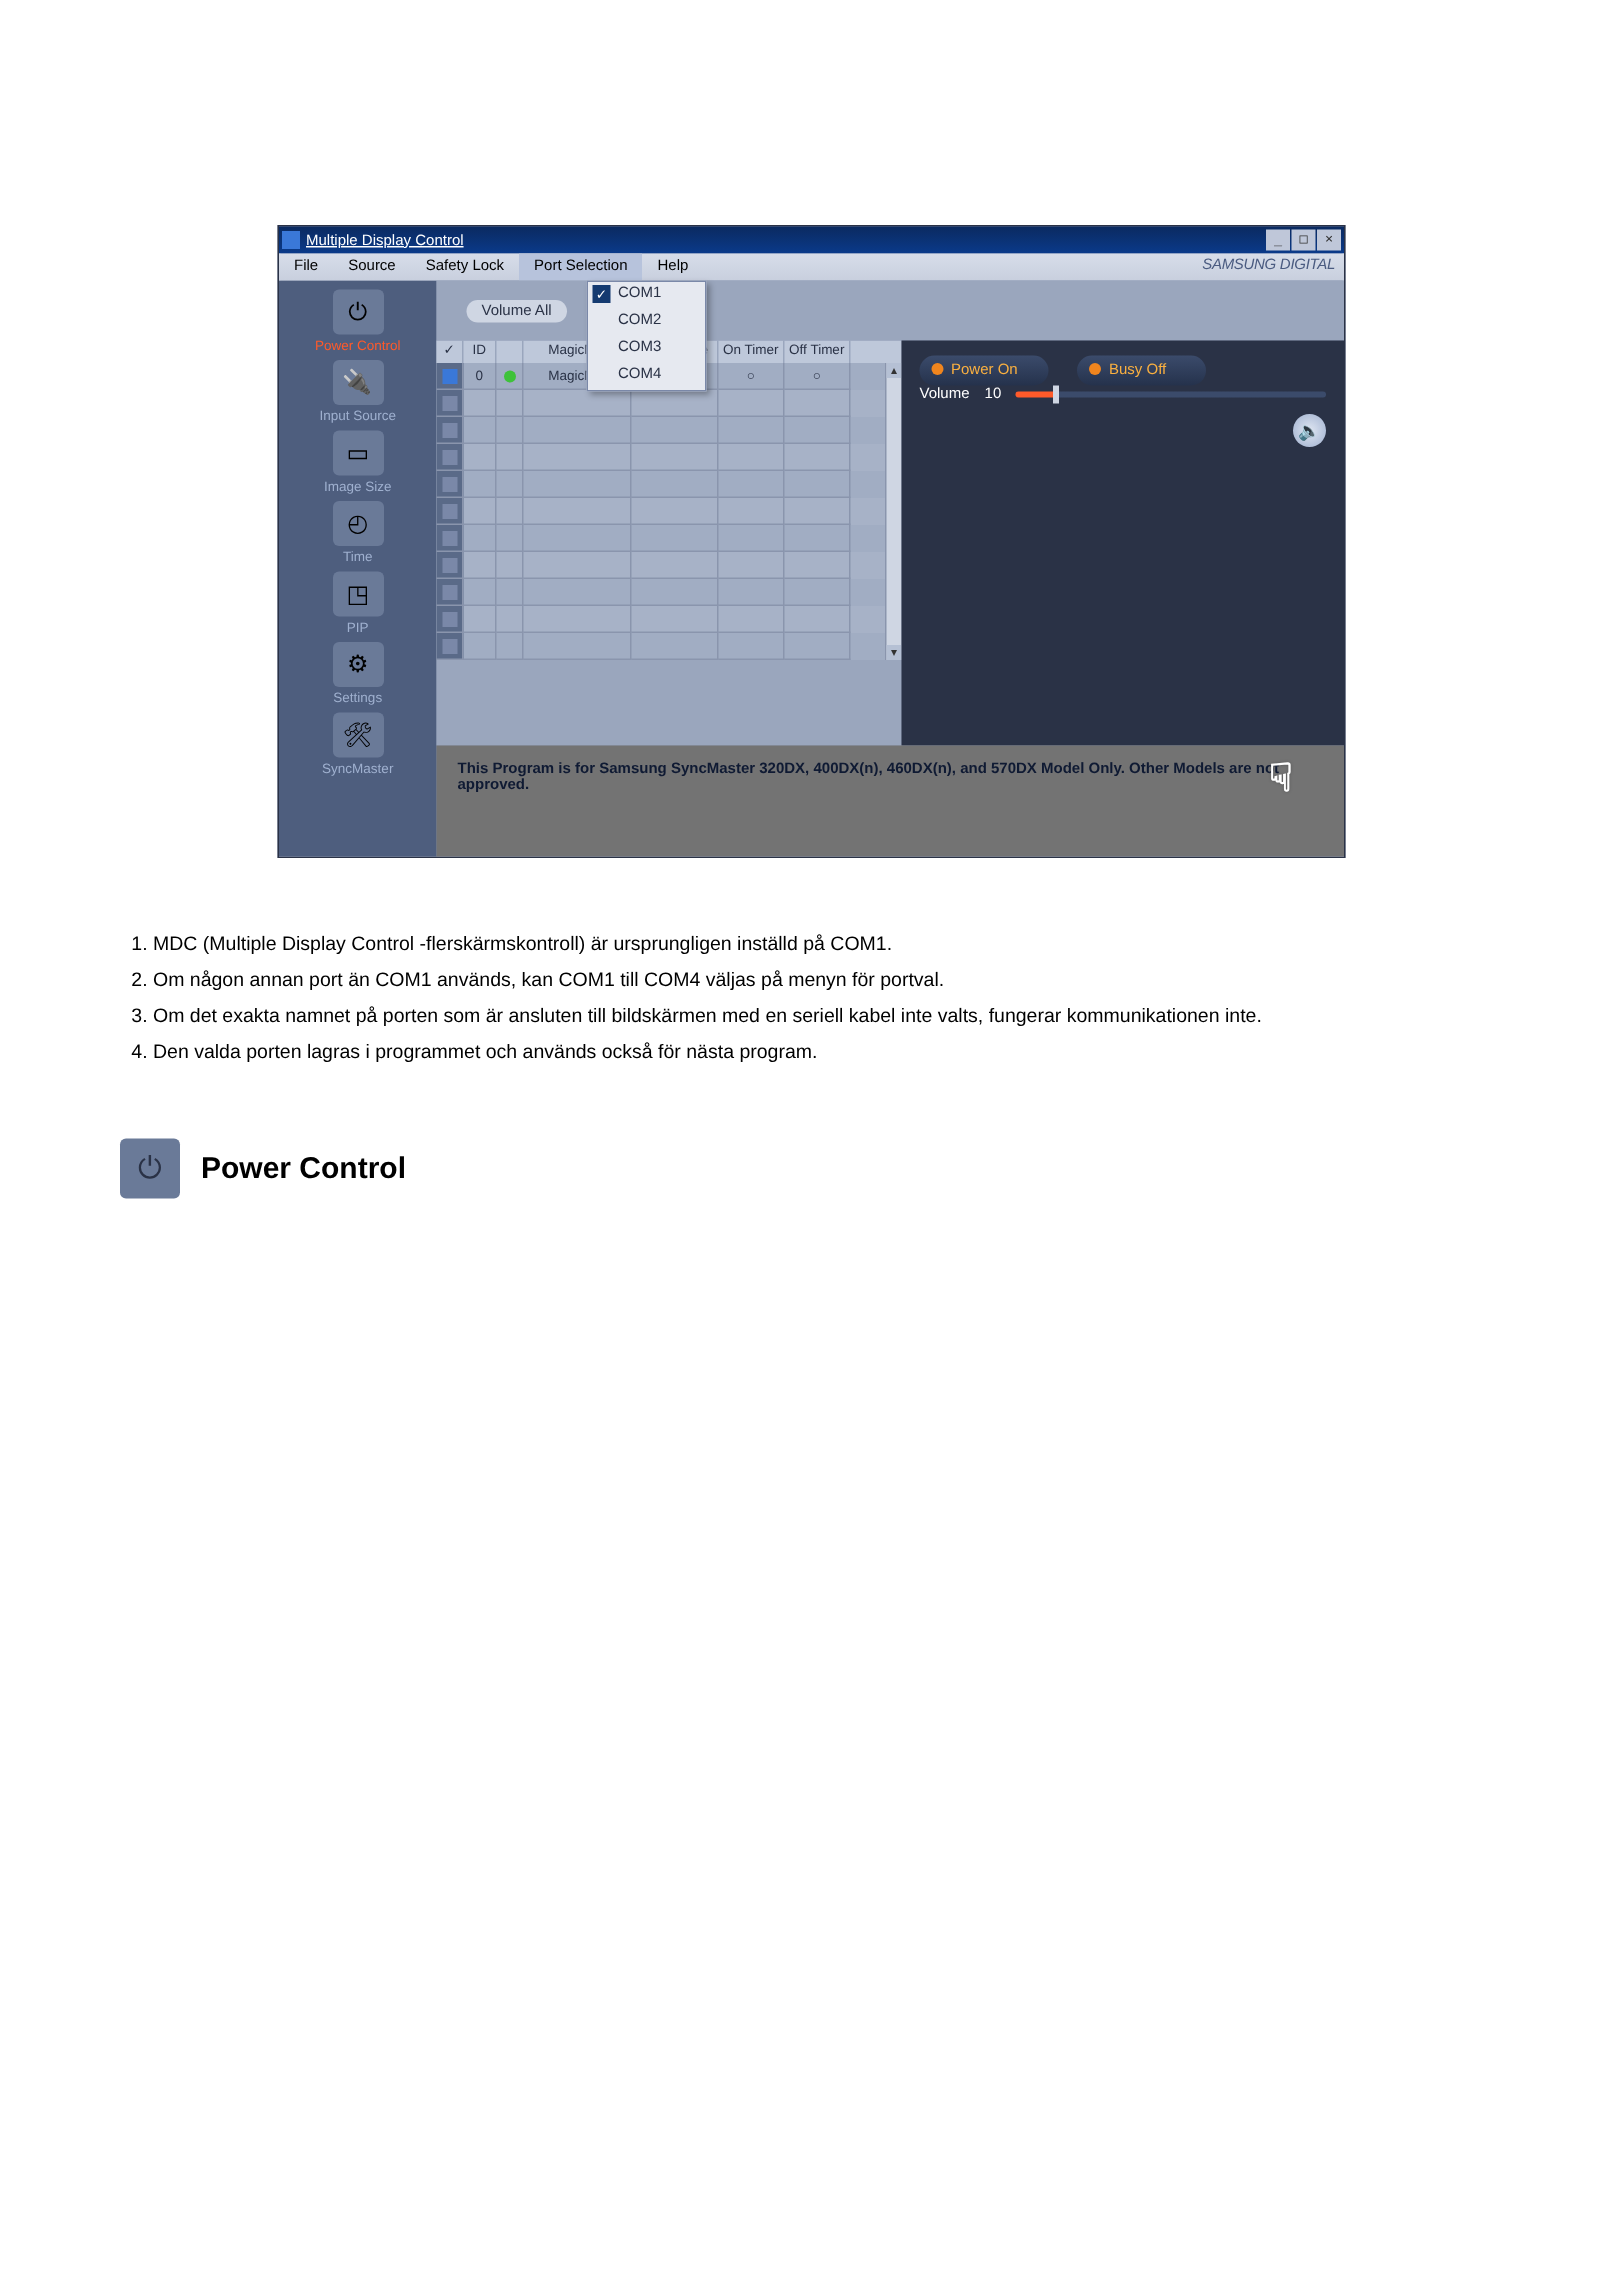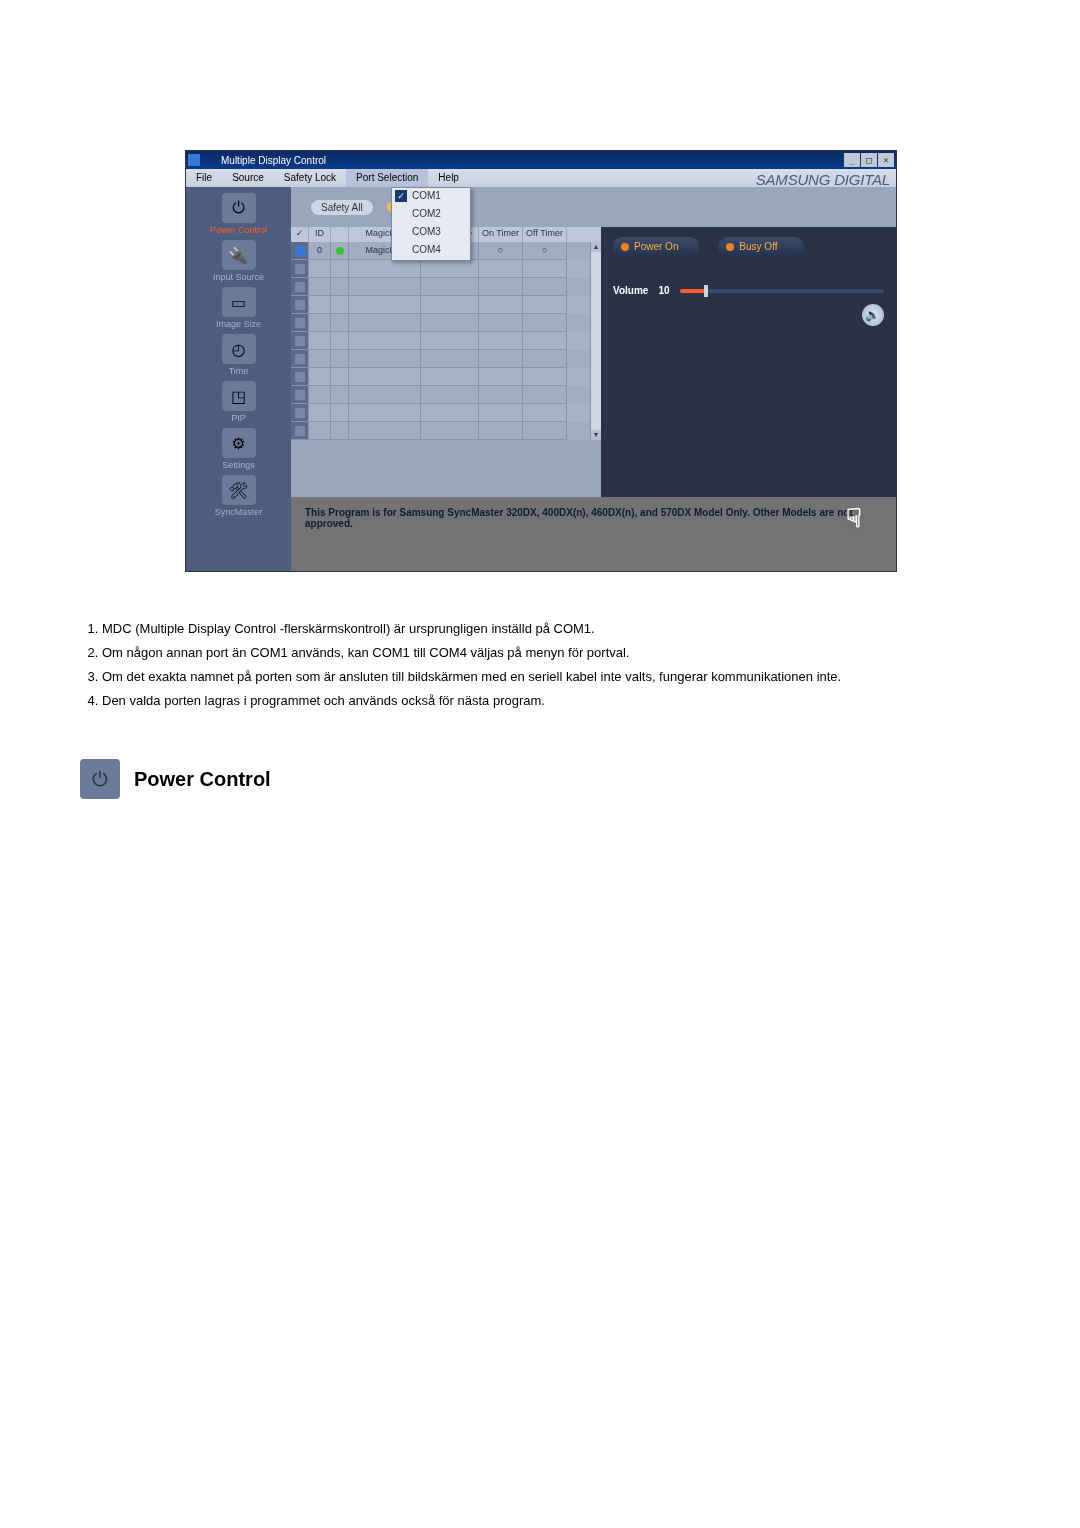--- a/index.html
+++ b/index.html
@@ -32,21 +32,22 @@
     background: linear-gradient(#0b2a60, #0a3a8a);
     color: #fff;
     font-size: 10px;
     display: flex;
     align-items: center;
     padding: 0 2px;
   }
   .titlebar .tb-left {
     display: flex;
     align-items: center;
-    gap: 21px;
+    gap: 4px;
+    text-decoration: underline;
   }
   .titlebar .tb-icon {
     width: 12px; height: 12px;
     background: #3a78d8;
     display: inline-block;
   }
   .titlebar .tb-spacer { flex: 1; }
   .winbtns { display: flex; gap: 0; }
   .winbtn {
     width: 16px; height: 14px;
@@ -71,21 +72,21 @@
     padding: 3px 10px 0 10px;
     cursor: default;
   }
   .menuitem.open {
     background: #b7c3dc;
   }
   .brand {
     margin-left: auto;
     margin-right: 6px;
     padding-top: 2px;
-    font-size: 15px;
+    font-size: 10px;
     font-style: italic;
     color: #4a5b80;
     letter-spacing: -0.2px;
   }
   .dropdown {
     position: absolute;
     top: 18px;
     left: 205px;
     width: 78px;
     background: #e6e9f0;
@@ -271,24 +272,23 @@
   }
   .power-btn::before {
     content: "";
     display: inline-block;
     width: 8px; height: 8px; border-radius: 4px;
     background: #f0851e;
     margin-right: 5px;
     vertical-align: middle;
   }
   .volume-row {
-    margin-top: 28px;
     color: #fff;
     font-size: 10px;
-    font-weight: bold;
+    font-weight: normal;
     display: flex;
     align-items: center;
     gap: 10px;
   }
   .vol-track {
     flex: 1;
     height: 4px;
     background: linear-gradient(to right, #ff5a2a 0 12%, #3b4b6b 12% 100%);
     position: relative;
     border-radius: 2px;
@@ -422,21 +422,21 @@
             <div class="side-label">Settings</div>
           </div>
           <div class="side-item">
             <div class="side-icon">🛠</div>
             <div class="side-label">SyncMaster</div>
           </div>
         </div>
 
         <div class="main">
           <div class="toolbar-row">
-            <div class="pill-btn">Safety All</div>
+            <div class="pill-btn">Volume All</div>
             <div class="pill-plain">
               <span class="busy-dot"></span>
               <span>Busy</span>
             </div>
           </div>
 
           <div class="content-row">
             <div class="grid-area">
               <div class="grid-header">
                 <div class="gh c0">✓</div>

